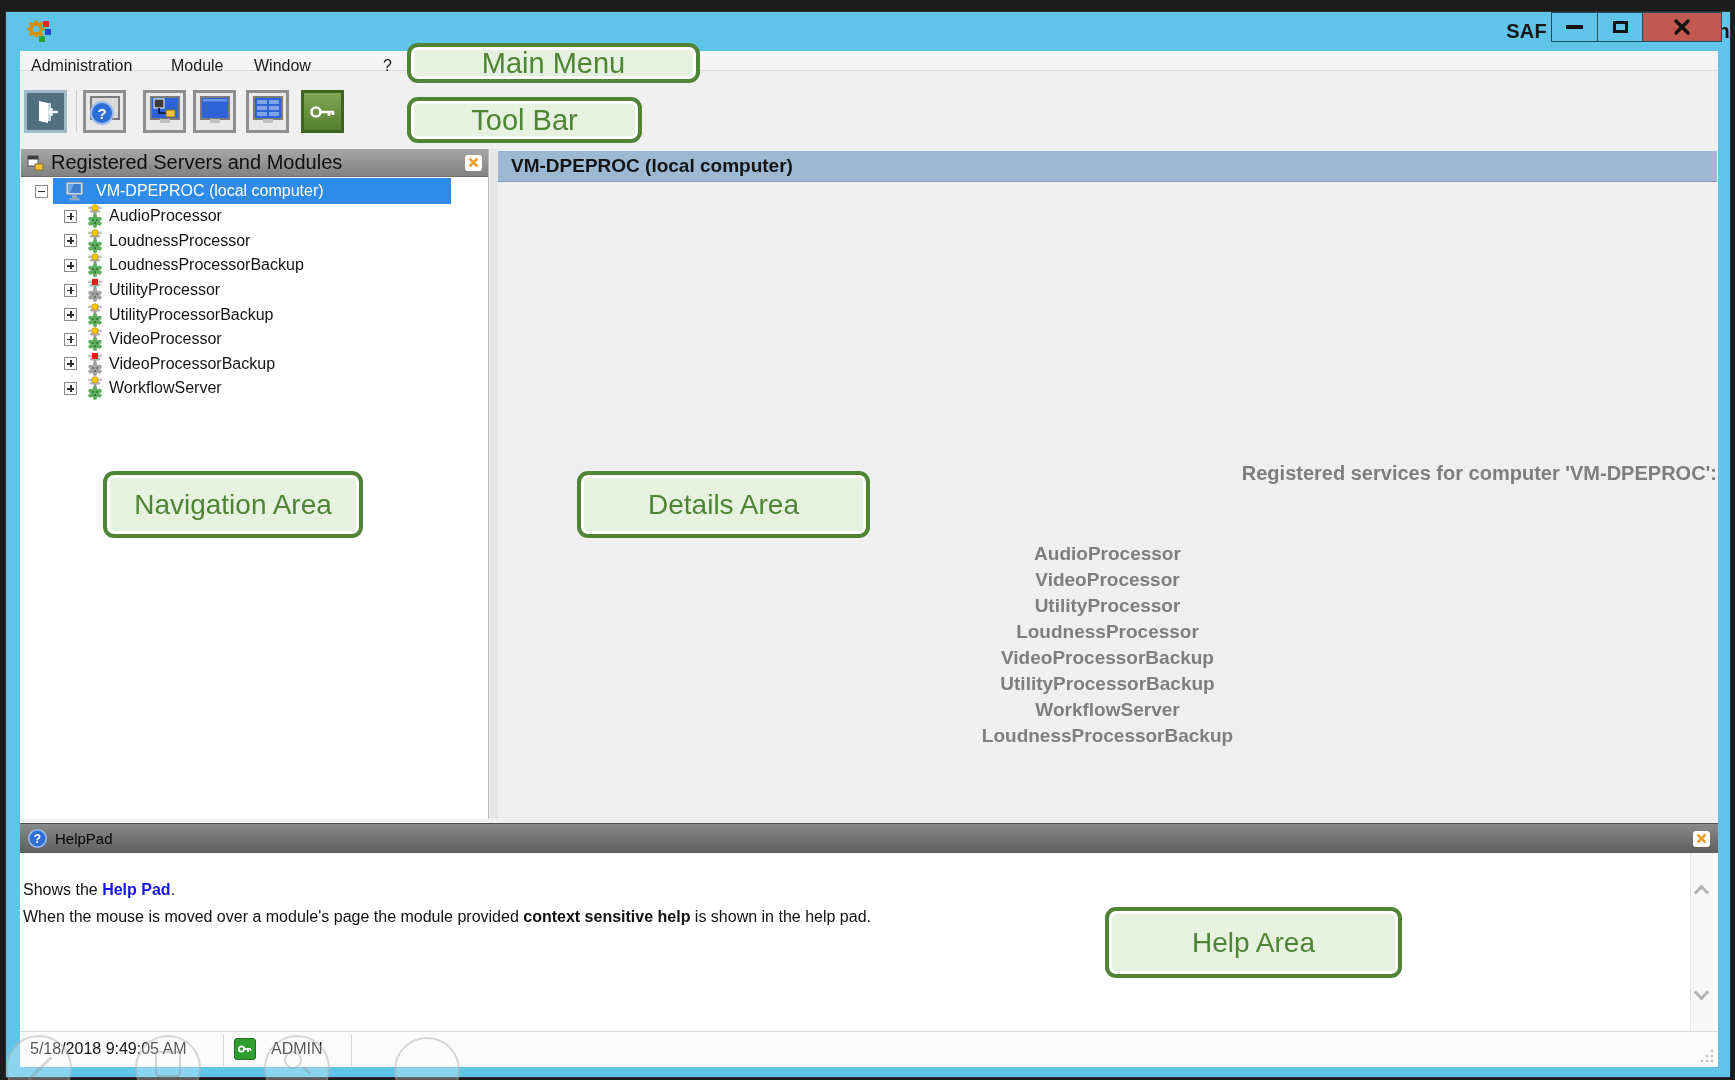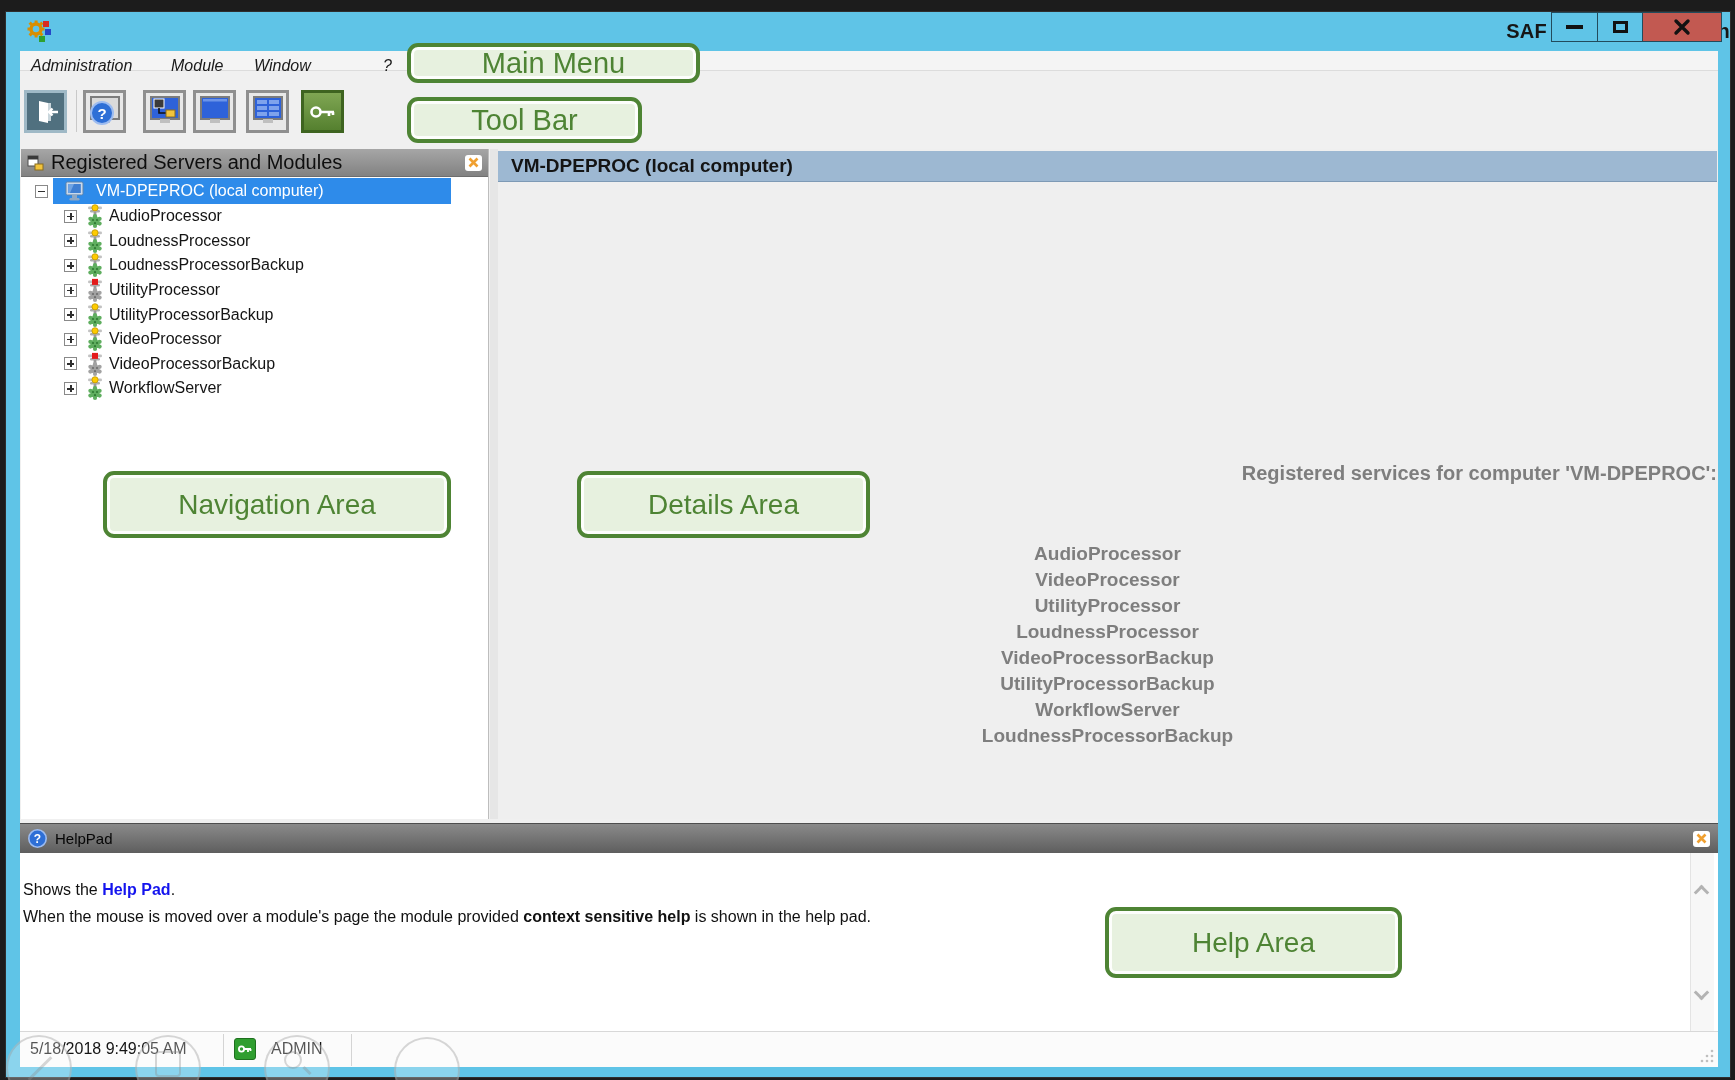--- a/index.html
+++ b/index.html
@@ -19,21 +19,21 @@
   .btn-max   { left:1591px; width:46px; }
   .btn-close { left:1636px; width:80px; background:#C25951; }
   .glyph-min { width:17px; height:4px; background:#121212; }
   .glyph-max { width:15px; height:12px; border:3px solid #121212; background:transparent; }
 
   
   .client { position:absolute; left:14px; top:39px; width:1698px; height:1016px;
             background:#F0F0F0; }
 
   .menubar { position:absolute; left:0; top:0; width:1698px; height:20px; background:#F4F4F4;
-             border-bottom:1px solid #DCDCDC;font-style:italic; }
+             border-bottom:1px solid #DCDCDC; }
   .menu-item { position:absolute; top:6px; font-size:16px; color:#1A1A1A; cursor:default; }
 
   .toolbar { position:absolute; left:0; top:34px; width:1698px; height:51px; background:#F0F0F0; }
   .tb-sep { position:absolute; left:56px; top:5px; width:1px; height:42px; background:#C9C9C9; }
   .tb-btn { position:absolute; top:5px; width:43px; height:43px; border:3px solid #8F8F8F;
             background:#E8E8E8; display:flex; align-items:center; justify-content:center; }
   .tb-exit { background:#50707F; border-color:#9FB9C6; }
   .tb-key  { background:linear-gradient(#7FA653,#55802F); border-color:#3E6420; }
 
   
@@ -531,16 +531,16 @@
   <div class="wm" style="left:135px; top:1035px">
       <span class="wm-inner"></span>
     </div>
   <div class="wm" style="left:264px; top:1035px">
       <span class="wm-mag"></span>
     </div>
   <div class="wm" style="left:394px; top:1037px"></div>
 
   <div class="callout" style="left:407px; top:43px;  width:293px; height:40px; font-size:29px;">Main Menu</div>
   <div class="callout" style="left:407px; top:97px;  width:235px; height:46px; font-size:29px;">Tool Bar</div>
-  <div class="callout" style="left:103px; top:471px; width:348px; height:67px;">Navigation Area</div>
+  <div class="callout" style="left:103px; top:471px; width:260px; height:67px;">Navigation Area</div>
   <div class="callout" style="left:577px; top:471px; width:293px; height:67px;">Details Area</div>
   <div class="callout" style="left:1105px; top:907px; width:297px; height:71px;">Help Area</div>
 </div>
 
 </body></html>

